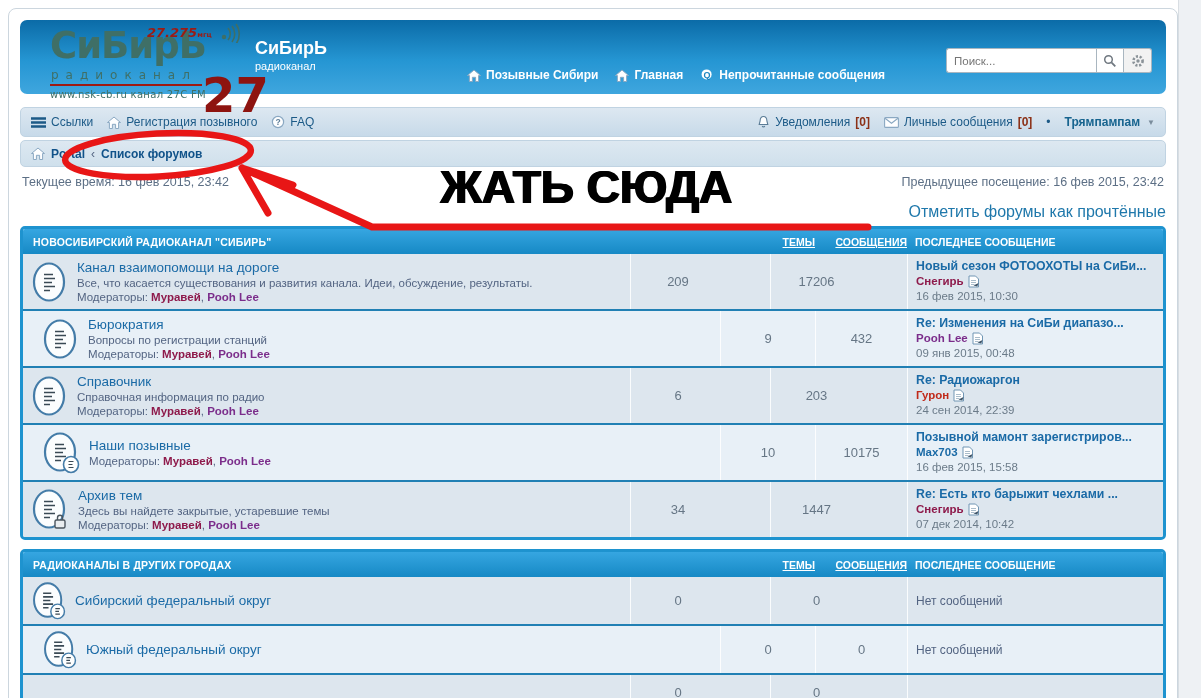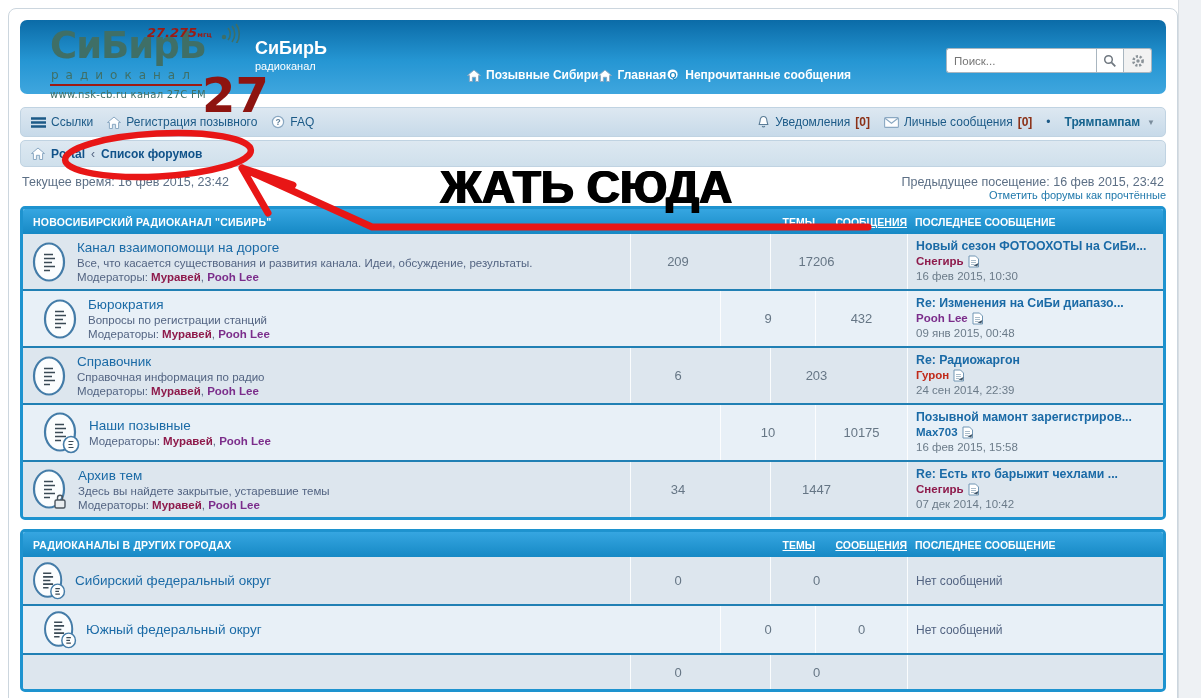--- a/index.html
+++ b/index.html
@@ -31,21 +31,21 @@
   .site-title { position:absolute; left:235px; top:18px; color:#fff; }
   .site-title .t1 { font-size:18px; font-weight:bold; }
   .site-title .t2 { font-size:11px; margin-top:1px; }
   .search { position:absolute; right:14px; top:28px; display:flex;border-radius:10px; }
   .search input { width:150px; height:25px; border:1px solid #a9b6c0; border-right:none;
     border-radius:3px 0 0 3px; padding:0 7px; font-size:11.5px; color:#666;
     font-family:inherit; outline:none; }
   .sbtn { width:28px; height:25px; background:#fff; border:1px solid #a9b6c0;
     display:flex; align-items:center; justify-content:center; cursor:pointer; }
   .sbtn.gear { border-left:none; border-radius:0 3px 3px 0; background:#f2f2f2; }
-  .banner-nav { position:absolute; left:447px; bottom:12px; display:flex; 
+  .banner-nav { position:absolute; left:447px; bottom:12px; display:flex; gap:17px;
     align-items:flex-end; }
   .bnav-item { display:flex; align-items:center; gap:5px; color:#fff; font-size:12px;
     font-weight:bold; }
 
   
   .bar { height:30px; margin-top:13px; border-radius:5px; border:1px solid #c0d3e2;
     background:linear-gradient(180deg,#dde8f1,#c7dae9); display:flex;
     align-items:center; justify-content:space-between; padding:0 10px; font-size:12px; }
   .bar a, .bar .lbl { color:#1c5a87; }
   .bar-group { display:flex; align-items:center; gap:14px; }
@@ -56,21 +56,21 @@
   .bullet { color:#1c5a87; }
 
   .crumbbar { height:27px; margin-top:3px; border-radius:5px; border:1px solid #c0d3e2;
     background:linear-gradient(180deg,#dde8f1,#cfe0ec); display:flex; align-items:center;
     gap:6px; padding:0 10px; font-size:12px; }
   .crumbbar a { color:#105289; font-weight:bold; }
   .crumb-sep { color:#536482; }
 
   .times { display:flex; justify-content:space-between; margin-top:8px; padding:0 2px;
     font-size:12.5px; color:#5c6f85; }
-  .markread { text-align:right; font-size:11px; }
+  .markread { text-align:right; margin-top:14px; font-size:16px; }
   .markread a { color:#1f78ab; }
 
   
   .cat { border:3px solid #1e93cf; border-radius:5px; overflow:hidden; margin-top:5px; }
   .cat2 { margin-top:9px; }
   .cat-head { display:grid; grid-template-columns:1fr 95px 92px 256px; align-items:center;
     height:25px; background:linear-gradient(180deg,#36a6e1,#1689c5); color:#fff;
     font-size:10.5px; font-weight:bold; }
   .ch-title { padding-left:10px; letter-spacing:0.2px; }
   .ch-c { text-align:right;text-decoration:underline; }

